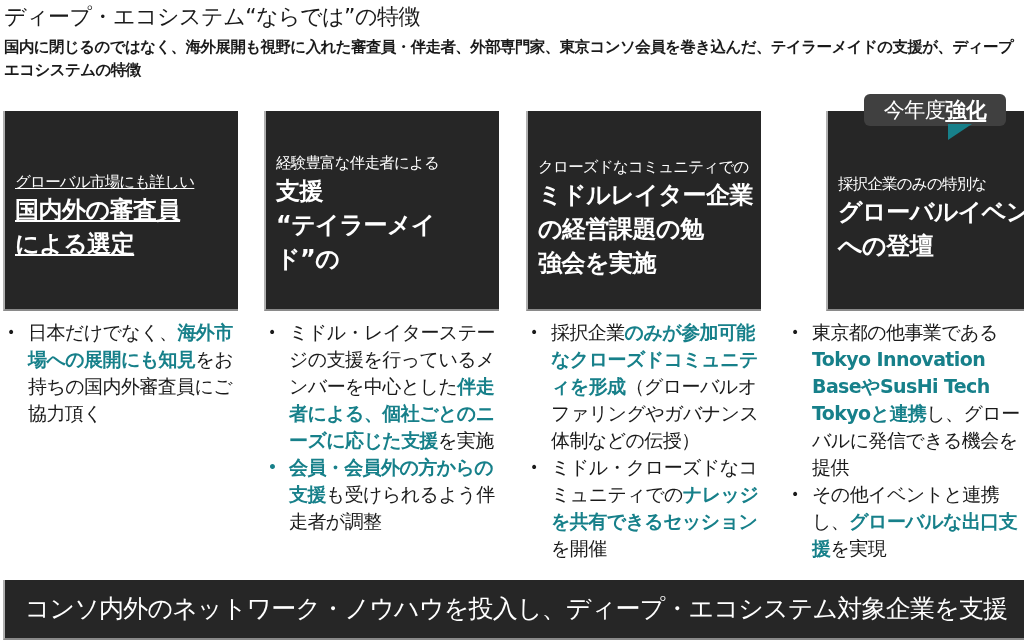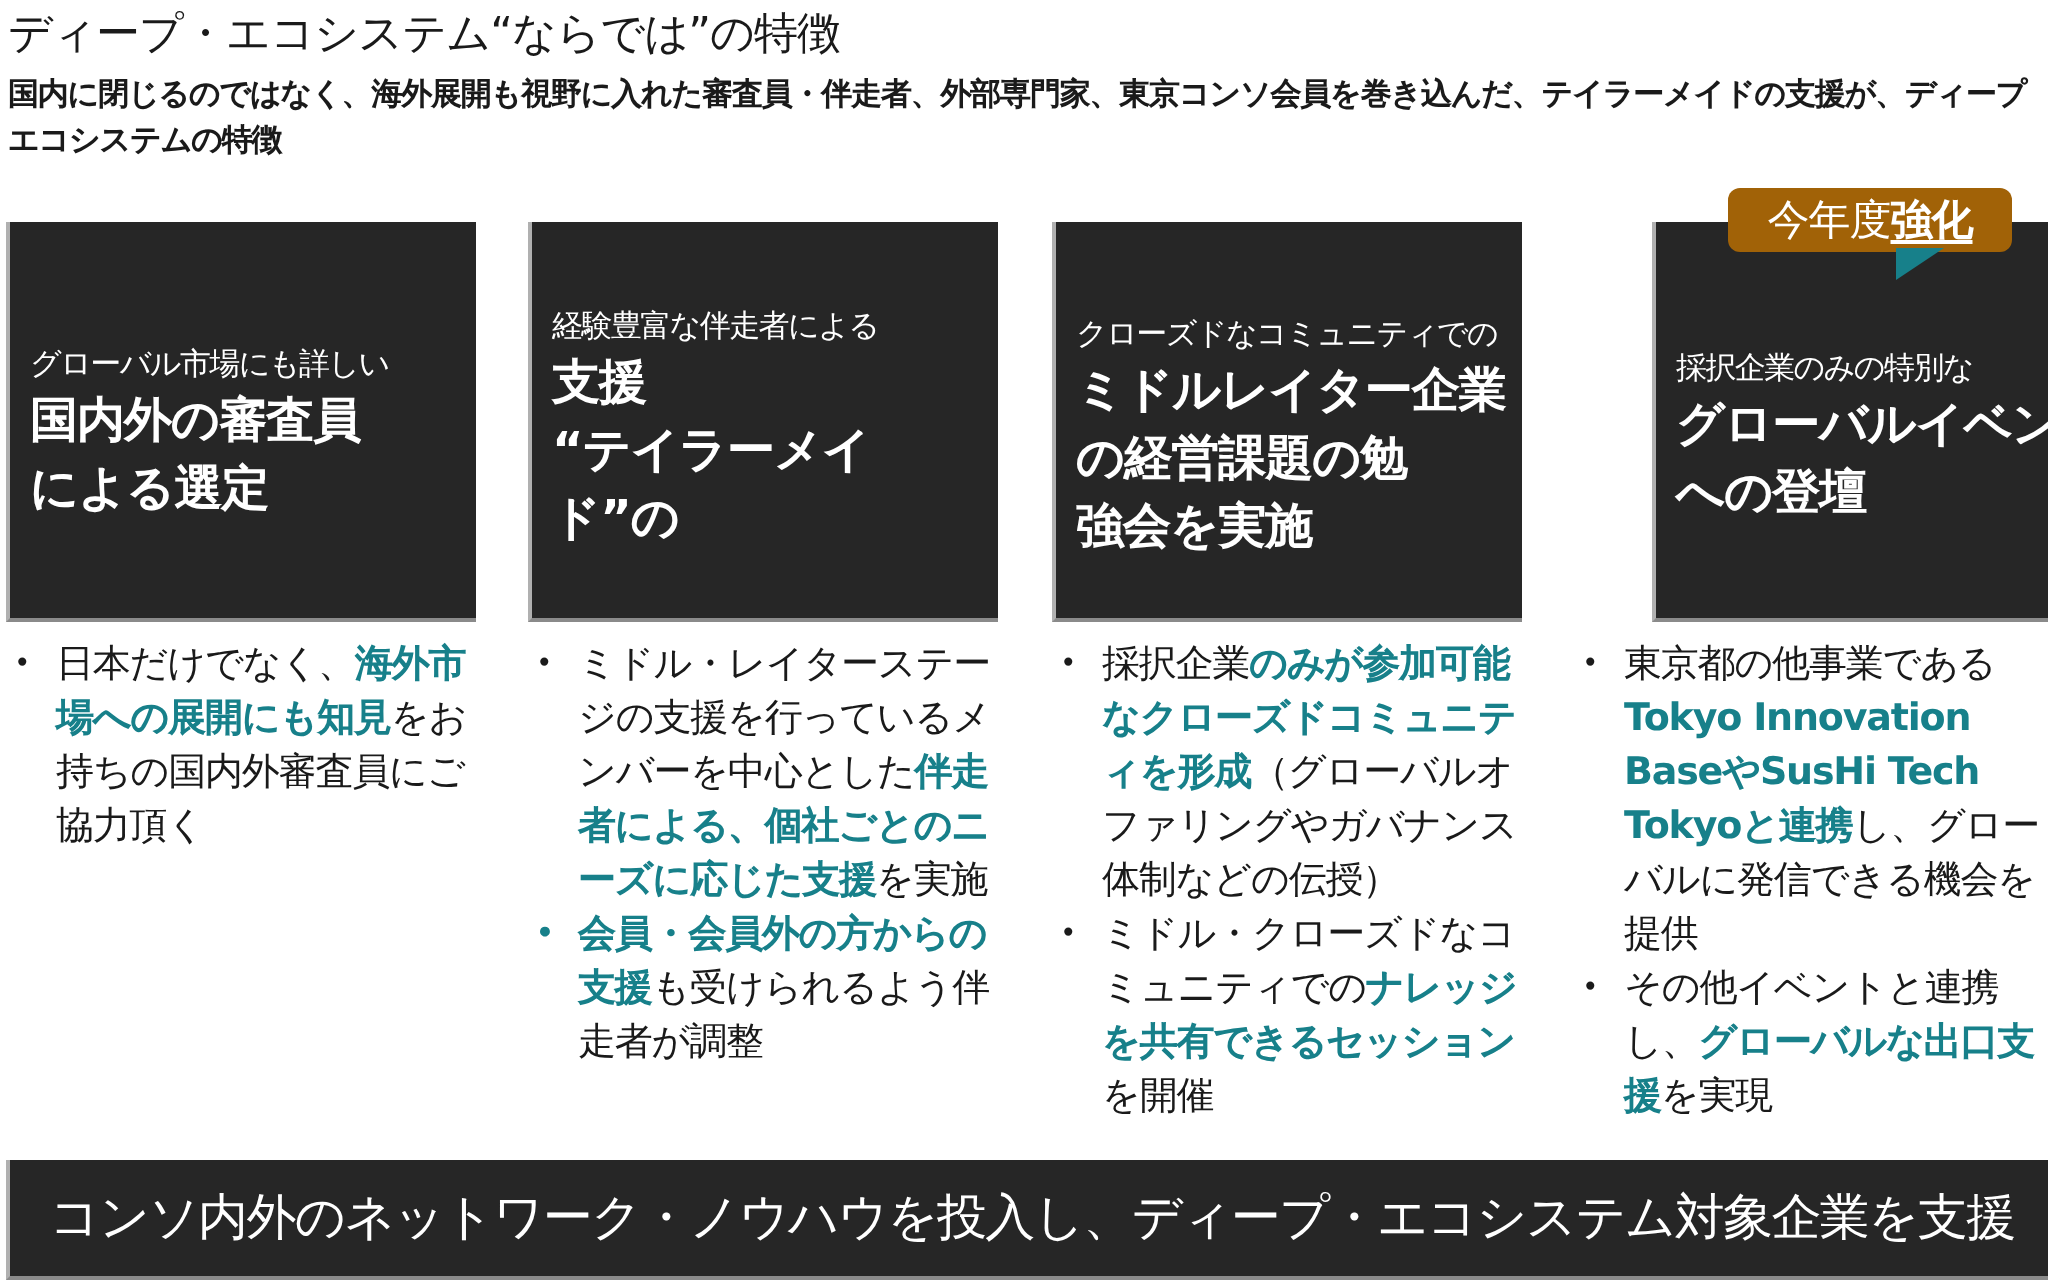--- a/index.html
+++ b/index.html
@@ -19,26 +19,26 @@
     position: absolute; top: 111px; width: 235px; height: 200px;
     background: #262626; border-left: 2px solid #b0b0b0; border-bottom: 2px solid #8a8a8a;
     box-sizing: border-box; color: #ffffff;
   }
   .card-inner {
     position: absolute; left: 10px; right: 6px; top: 50%; transform: translateY(-50%);
   }
   .card-lead { font-size: 15.5px; letter-spacing: -0.8px; line-height: 22px; white-space: nowrap; }
   .card-head { font-size: 24px; font-weight: 700; line-height: 34px; letter-spacing: -0.5px; }
   #card1 { left: 3px; } #card2 { left: 264px; } #card3 { left: 526px; } #card4 { left: 826px; }
-  #card1 .card-inner { top: 53%; } #card2 .card-inner { top: 52%; }
+  #card1 .card-inner { top: 53%; text-decoration: underline; } #card2 .card-inner { top: 52%; }
   #card3 .card-inner { top: 54%; } #card4 .card-inner { top: 54%; }
 
   .badge {
     position: absolute; left: 864px; top: 94px; width: 142px; height: 32px;
-    background: #a16207; border-radius: 6px; color: #ffffff;
+    background: #404040; border-radius: 6px; color: #ffffff;
     font-size: 21px; line-height: 32px; text-align: center; letter-spacing: -0.5px; z-index: 3;
   }
   .badge .strong { font-weight: 700; text-decoration: underline; text-underline-offset: 3px; }
   .badge-tail {
     position: absolute; left: 948px; top: 124px; width: 0; height: 0;
     border-left: 0 solid transparent; border-right: 24px solid transparent;
     border-top: 16px solid #17808a; z-index: 3;
   }
 
   .bullets {

